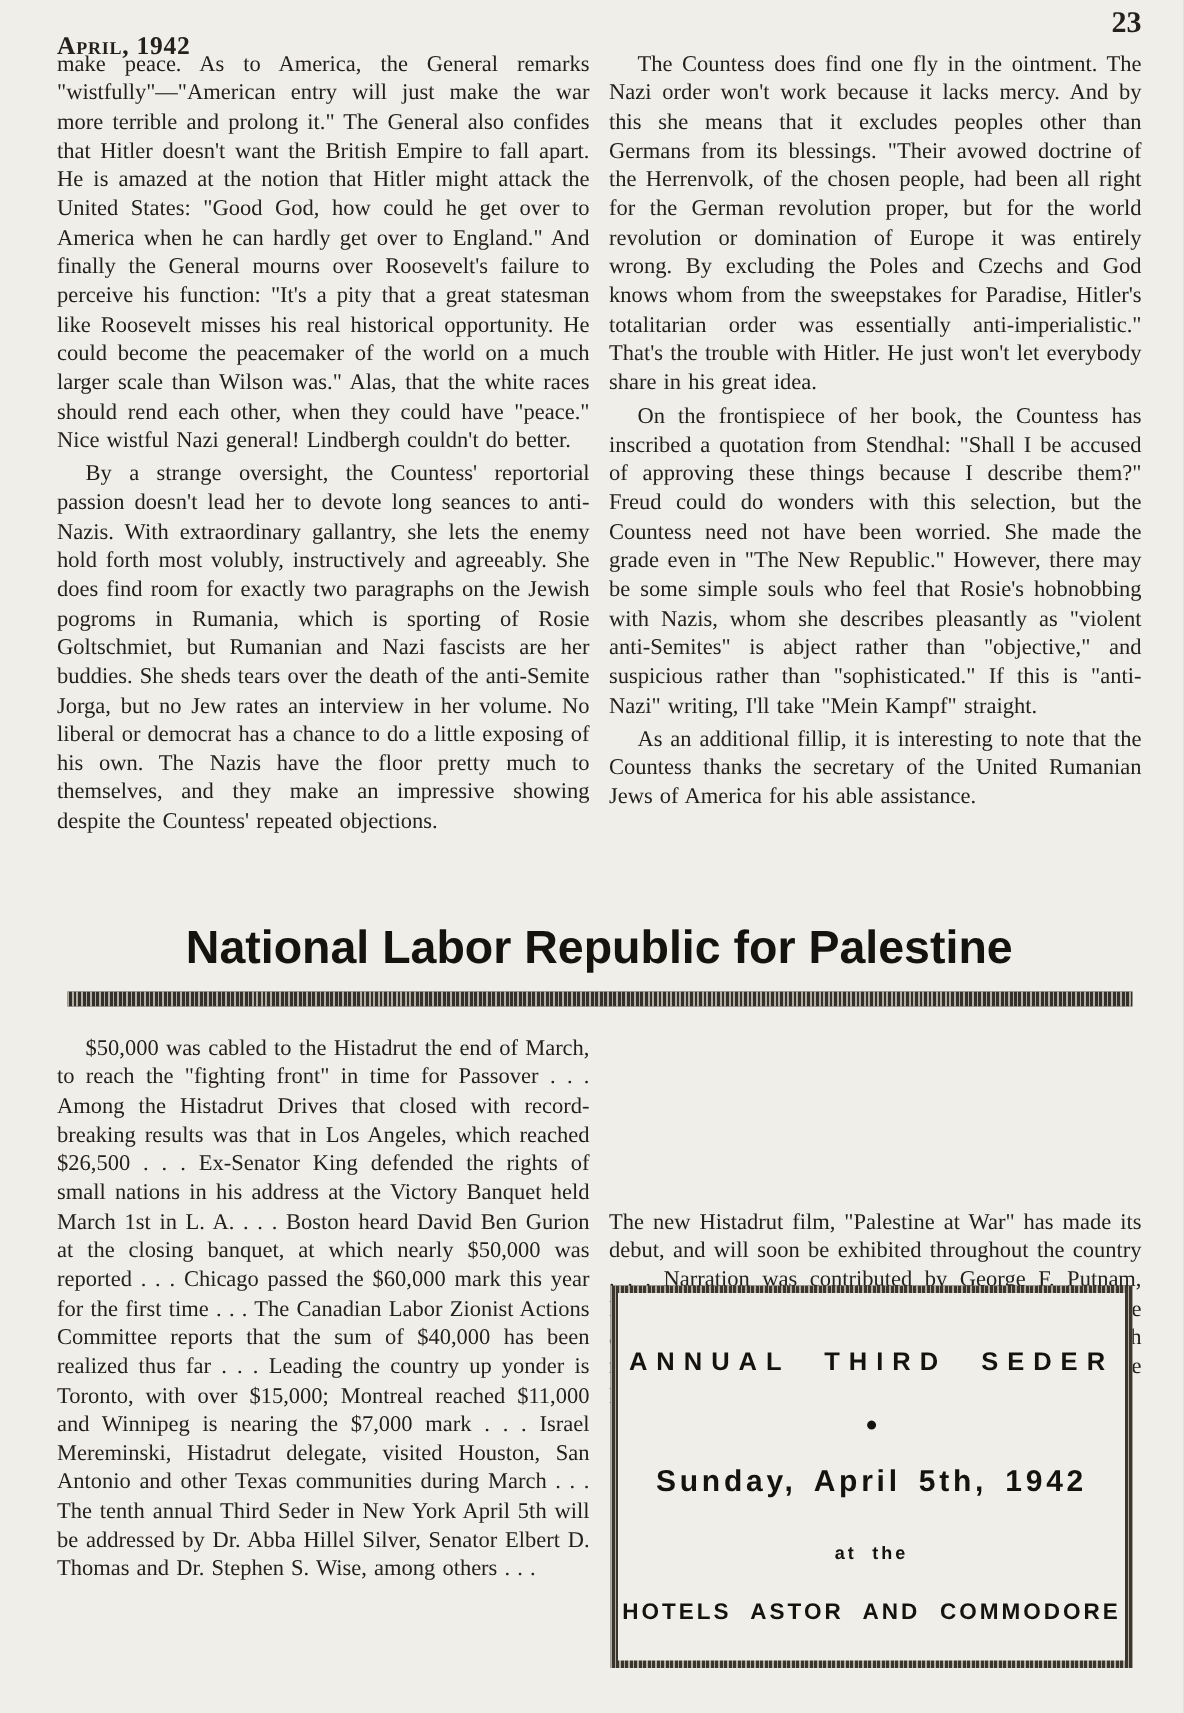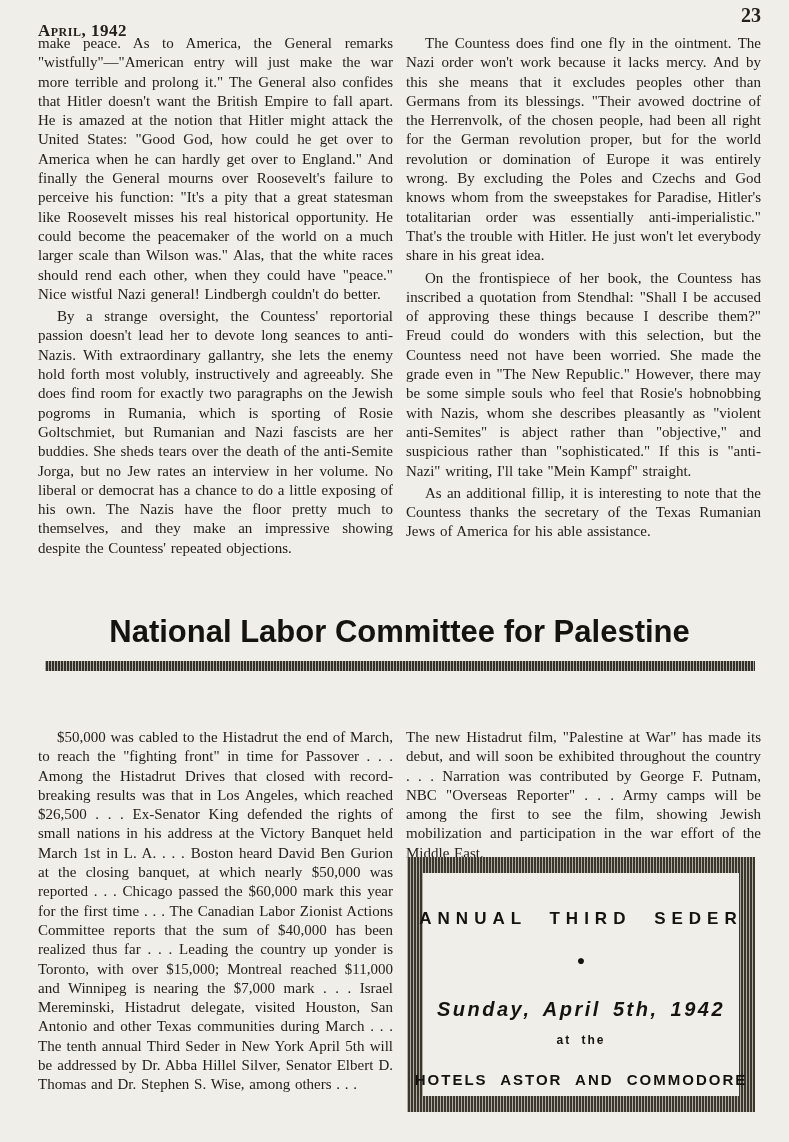--- a/index.html
+++ b/index.html
@@ -32,21 +32,21 @@
     position: absolute; right: 28px; top: 4px;
     font-weight: bold;
     font-size: 20px;
   }
   
   .cols {
     position: absolute; left: 38px; width: 723px;
     display: flex; gap: 13px;
   }
   .cols.top { top: 34px; }
-  .cols.bottom { top: 728px; }
+  .cols.bottom { top: 690px; align-items: center; }
   .col { width: 355px; }
   .col p {
     margin: 0 0 3px 0;
     font-size: 15px;
     line-height: 19.3px;
     text-align: justify;
     word-spacing: 1px;
   }
   .col p.indent { text-indent: 19px; }
   
@@ -65,21 +65,21 @@
     background:
       repeating-linear-gradient(90deg,
         var(--hatch_light) 0px, var(--hatch_light) 1px,
         transparent 1px, transparent 3px),
       #33302a;
   }
   
   .ad-box {
     position: absolute; left: 407px; top: 857px;
     width: 348px; height: 255px;
-    padding: 16px;
+    padding: 5px;
     background:
       repeating-linear-gradient(90deg,
         var(--hatch_light) 0px, var(--hatch_light) 1px,
         transparent 1px, transparent 3px),
       #3a362e;
   }
   .ad-inner {
     width: 100%; height: 100%;
     background: var(--paper);
     display: flex; flex-direction: column; align-items: center;
@@ -89,28 +89,27 @@
   }
   .ad-title {
     margin-top: 36px;
     font-size: 17px;
     letter-spacing: 6px;
     word-spacing: 12px;
     white-space: nowrap;
   }
   .ad-bullet { margin-top: 23px; font-size: 14px; }
   .ad-date {
-    margin-top: 30px;
+    margin-top: 20px;
     font-size: 20px;
     letter-spacing: 2.5px;
     word-spacing: 4px;
     white-space: nowrap;
-    font-style: italic;
   }
-  .ad-atthe { margin-top: 12px; font-size: 12px; letter-spacing: 2px; word-spacing: 5px; }
+  .ad-atthe { margin-top: 28px; font-size: 12px; letter-spacing: 2px; word-spacing: 5px; }
   .ad-venue {
     margin-top: 24px;
     font-size: 15px;
     letter-spacing: 2px;
     word-spacing: 7px;
     white-space: nowrap;
   }
   .italic { }
 </style>
 </head>
@@ -122,25 +121,25 @@
   <div class="masthead-right">23</div>
 
   <div class="cols top">
     <div class="col">
       <p>make peace.  As to America, the General remarks "wistfully"—"American entry will just make the war more terrible and prolong it."  The General also confides that Hitler doesn't want the British Empire to fall apart.  He is amazed at the notion that Hitler might attack the United States: "Good God, how could he get over to America when he can hardly get over to England."  And finally the General mourns over Roosevelt's failure to perceive his function: "It's a pity that a great statesman like Roosevelt misses his real historical opportunity.  He could become the peacemaker of the world on a much larger scale than Wilson was."  Alas, that the white races should rend each other, when they could have "peace."  Nice wistful Nazi general!  Lindbergh couldn't do better.</p>
       <p class="indent">By a strange oversight, the Countess' reportorial passion doesn't lead her to devote long seances to anti-Nazis.  With extraordinary gallantry, she lets the enemy hold forth most volubly, instructively and agreeably.  She does find room for exactly two paragraphs on the Jewish pogroms in Rumania, which is sporting of Rosie Goltschmiet, but Rumanian and Nazi fascists are her buddies.  She sheds tears over the death of the anti-Semite Jorga, but no Jew rates an interview in her volume.  No liberal or democrat has a chance to do a little exposing of his own.  The Nazis have the floor pretty much to themselves, and they make an impressive showing despite the Countess' repeated objections.</p>
     </div>
     <div class="col">
       <p class="indent"><span>The Countess does find one fly in the ointment. The Nazi order won't work because it lacks mercy. And by this she means that it excludes peoples other than Germans from its blessings.  "Their avowed doctrine of the </span><span class="italic">Herrenvolk</span><span>, of the chosen people, had been all right for the German revolution proper, but for the world revolution or domination of Europe it was entirely wrong.  By excluding the Poles and Czechs and God knows whom from the sweepstakes for Paradise, Hitler's totalitarian order was essentially anti-imperialistic."  That's the trouble with Hitler.  He just won't let everybody share in his great idea.</span></p>
       <p class="indent">On the frontispiece of her book, the Countess has inscribed a quotation from Stendhal: "Shall I be accused of approving these things because I describe them?"  Freud could do wonders with this selection, but the Countess need not have been worried.  She made the grade even in "The New Republic."  However, there may be some simple souls who feel that Rosie's hobnobbing with Nazis, whom she describes pleasantly as "violent anti-Semites" is abject rather than "objective," and suspicious rather than "sophisticated."  If this is "anti-Nazi" writing, I'll take "Mein Kampf" straight.</p>
-      <p class="indent">As an additional fillip, it is interesting to note that the Countess thanks the secretary of the Texas Rumanian Jews of America for his able assistance.</p>
+      <p class="indent">As an additional fillip, it is interesting to note that the Countess thanks the secretary of the United Rumanian Jews of America for his able assistance.</p>
     </div>
   </div>
 
-  <div class="headline">National Labor Committee for Palestine</div>
+  <div class="headline">National Labor Republic for Palestine</div>
   <div class="headline-rule"></div>
 
   <div class="cols bottom">
     <div class="col">
       <p class="indent">$50,000 was cabled to the Histadrut the end of March, to reach the "fighting front" in time for Passover . . . Among the Histadrut Drives that closed with record-breaking results was that in Los Angeles, which reached $26,500 . . . Ex-Senator King defended the rights of small nations in his address at the Victory Banquet held March 1st in L. A. . . . Boston heard David Ben Gurion at the closing banquet, at which nearly $50,000 was reported . . . Chicago passed the $60,000 mark this year for the first time . . . The Canadian Labor Zionist Actions Committee reports that the sum of $40,000 has been realized thus far . . . Leading the country up yonder is Toronto, with over $15,000; Montreal reached $11,000 and Winnipeg is nearing the $7,000 mark . . . Israel Mereminski, Histadrut delegate, visited Houston, San Antonio and other Texas communities during March . . . The tenth annual Third Seder in New York April 5th will be addressed by Dr. Abba Hillel Silver, Senator Elbert D. Thomas and Dr. Stephen S. Wise, among others . . .</p>
     </div>
     <div class="col">
       <p>The new Histadrut film, "Palestine at War" has made its debut, and will soon be exhibited throughout the country . . . Narration was contributed by George F. Putnam, NBC "Overseas Reporter" . . . Army camps will be among the first to see the film, showing Jewish mobilization and participation in the war effort of the Middle East.</p>
     </div>
   </div>

